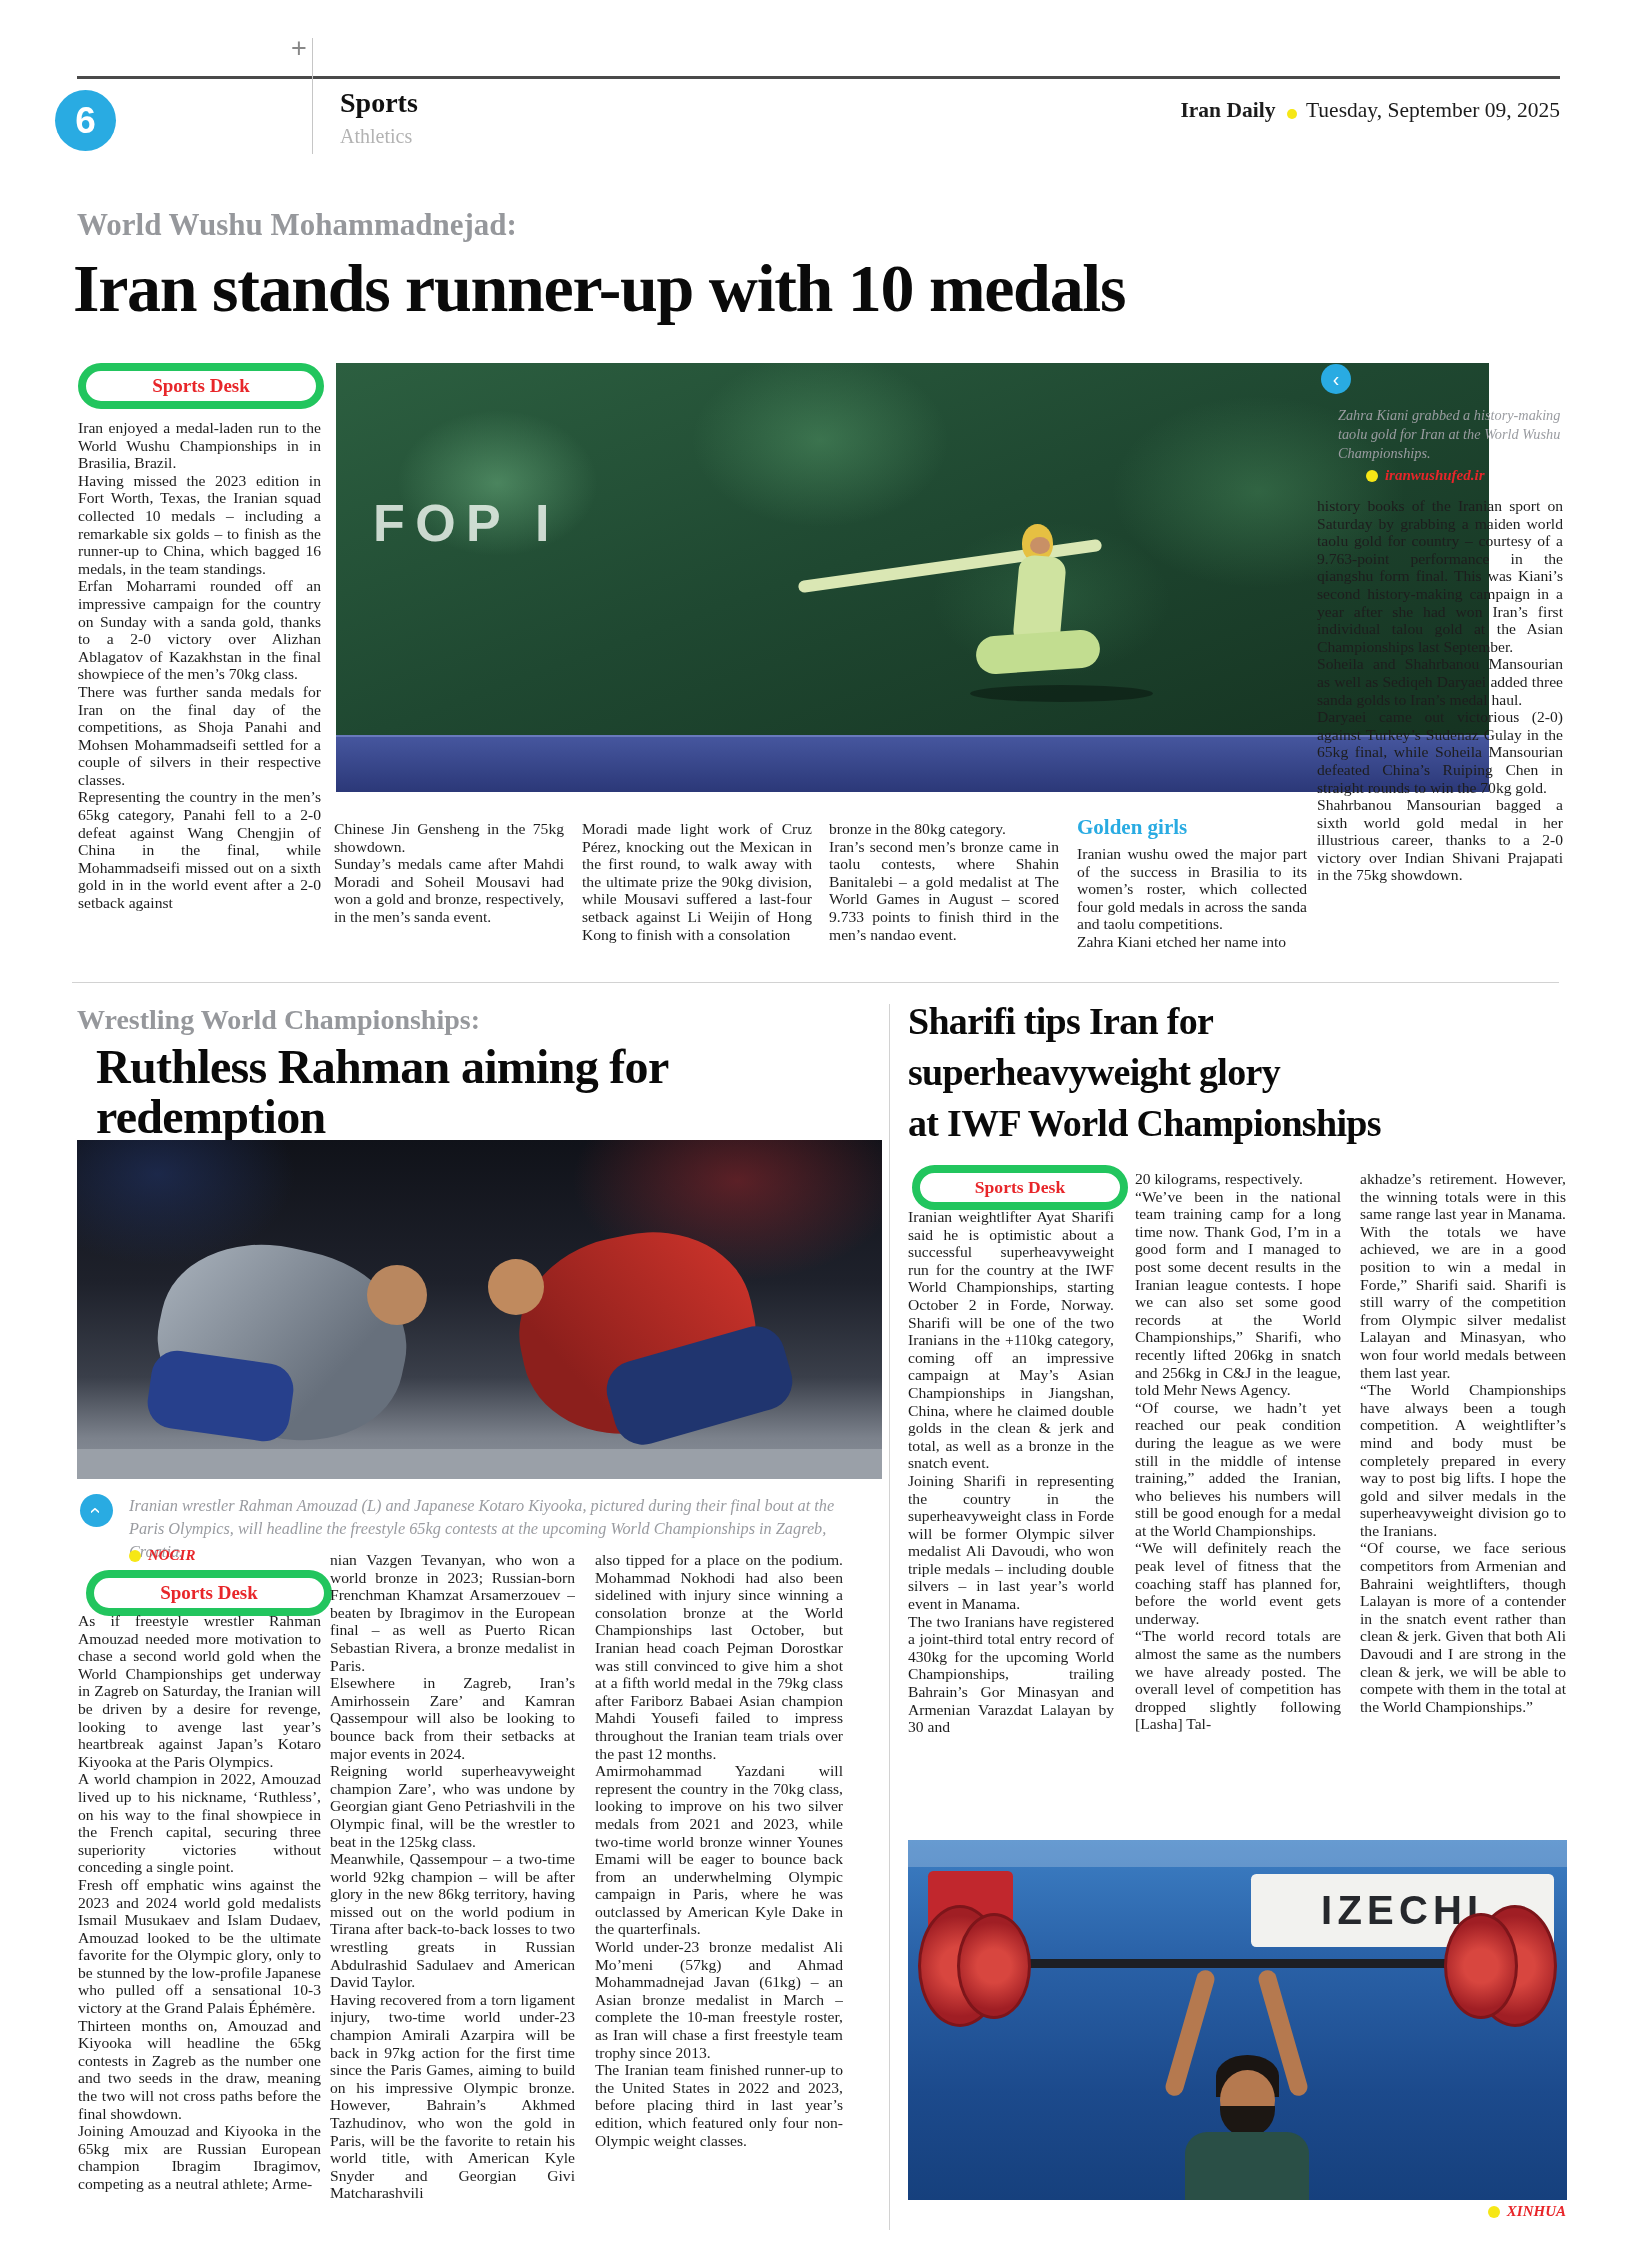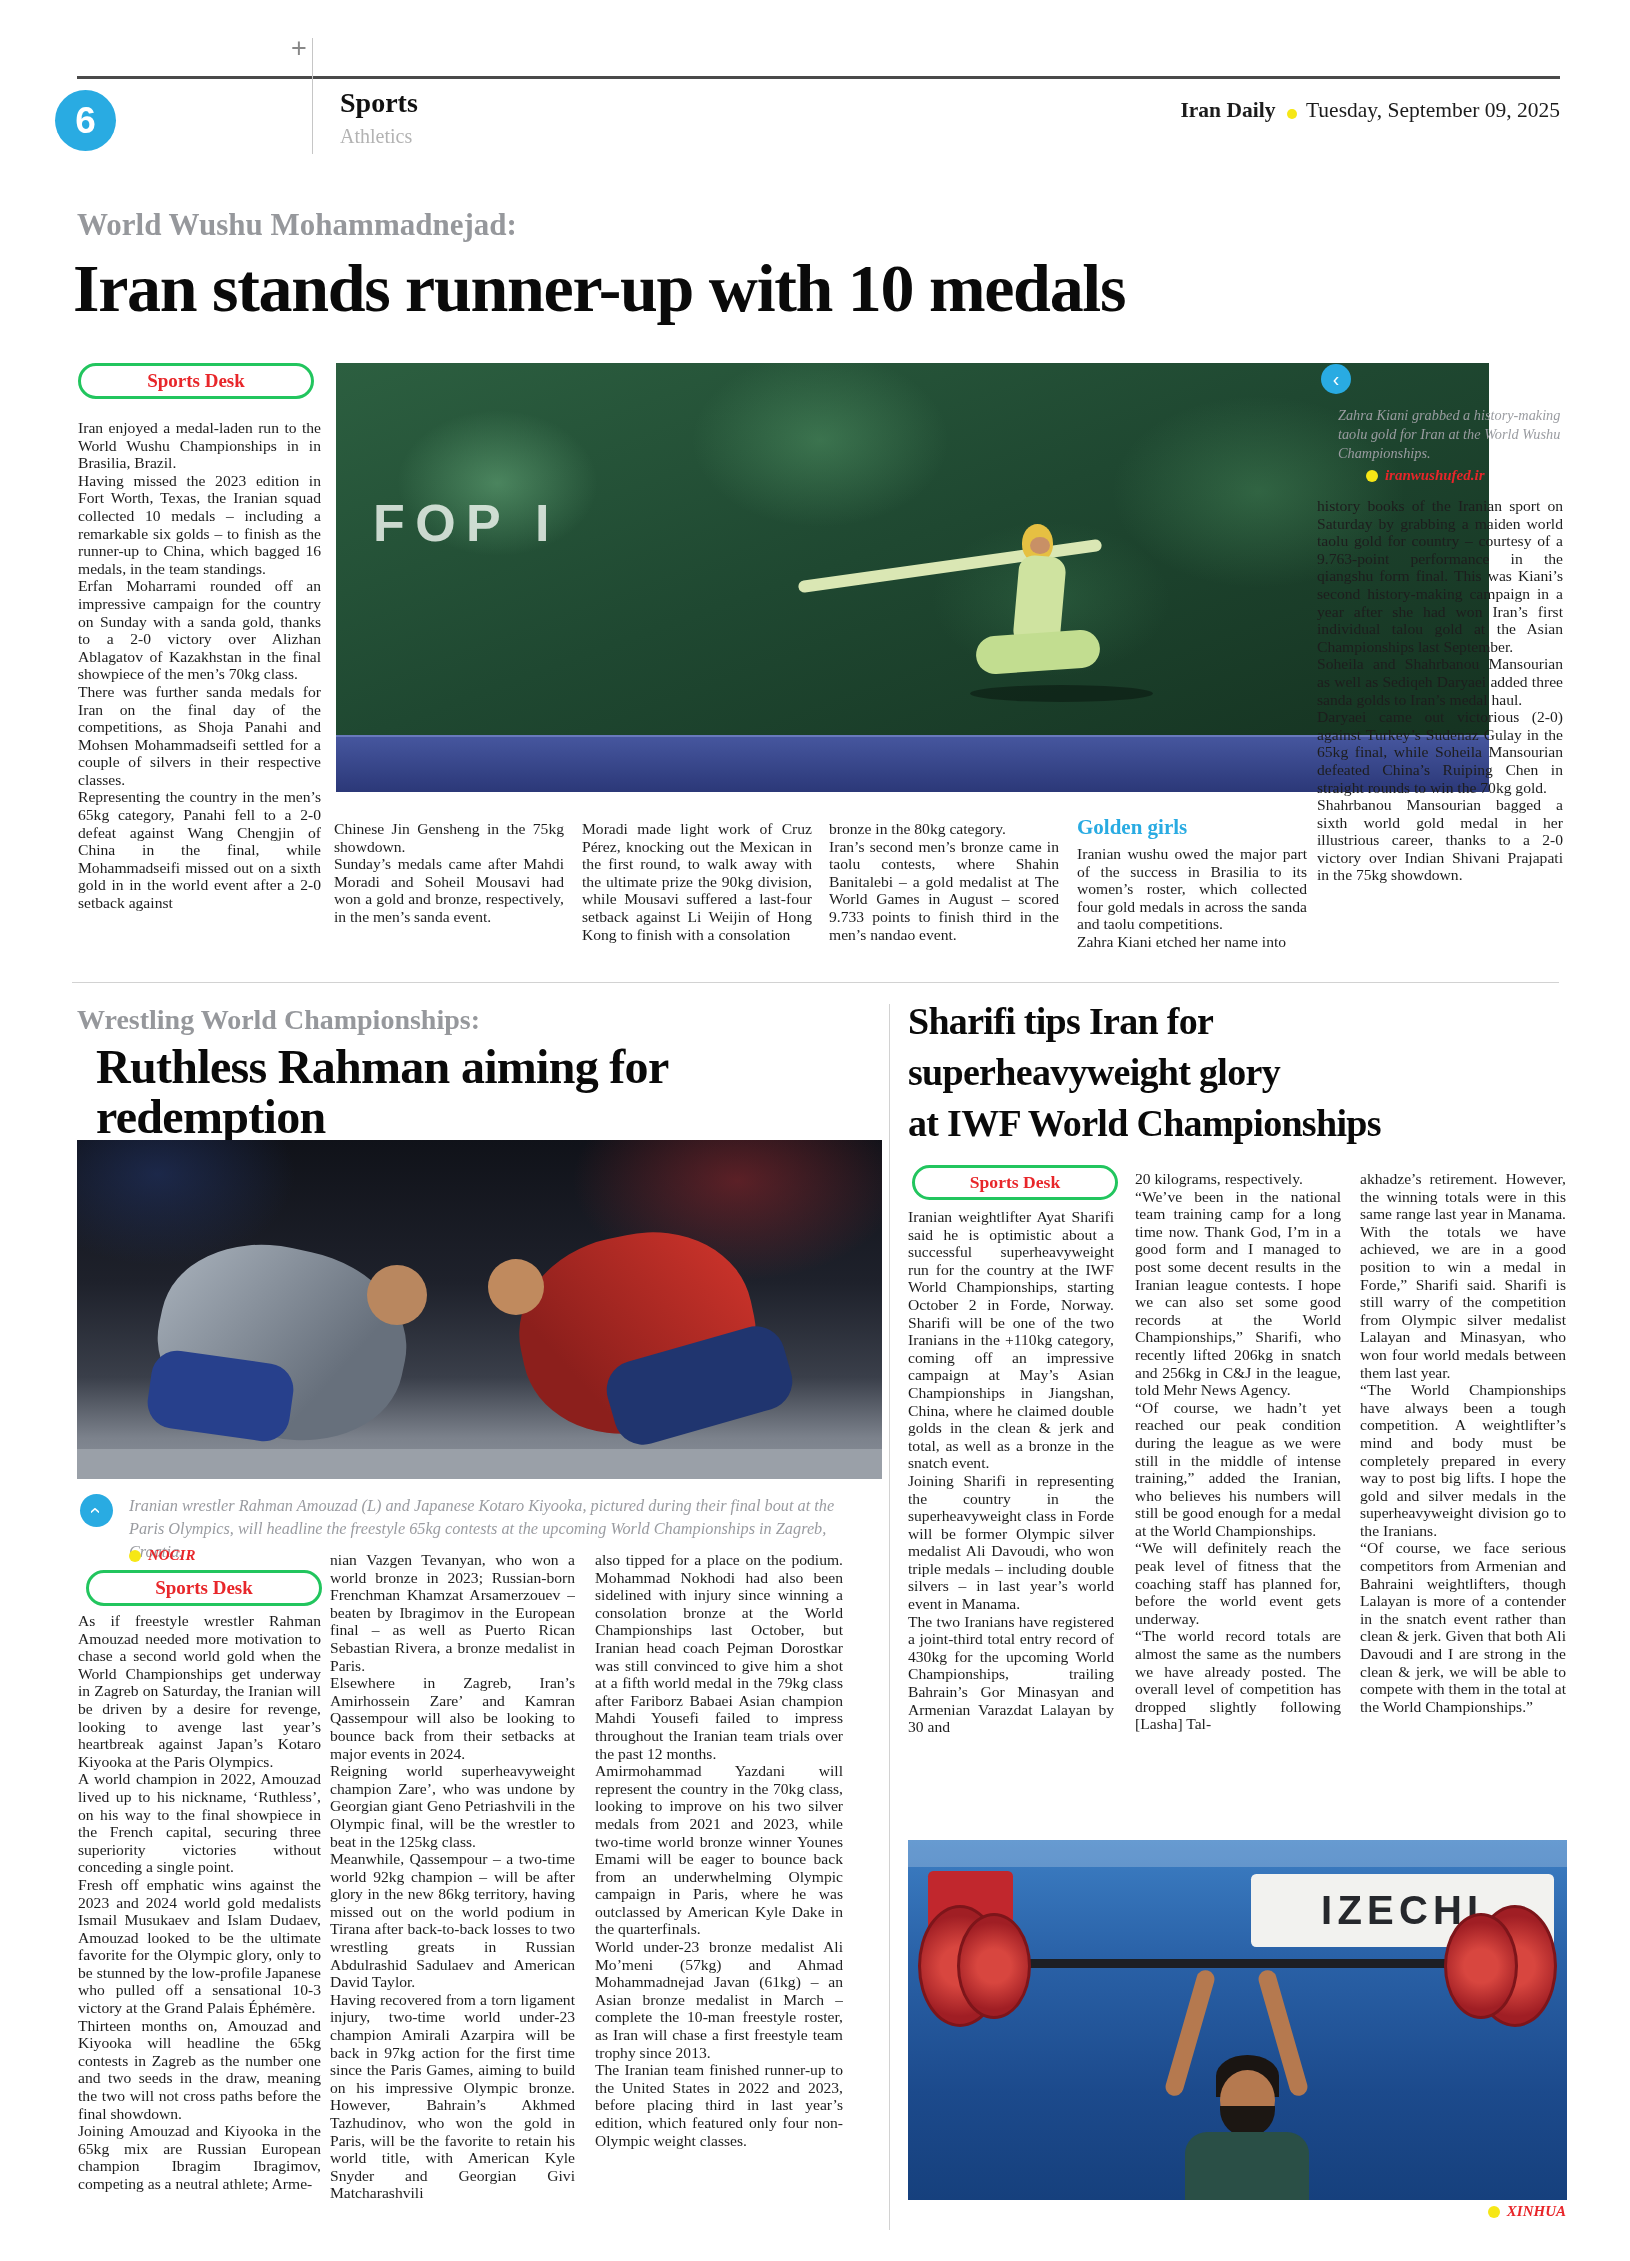--- a/index.html
+++ b/index.html
@@ -4,21 +4,21 @@
 <style>
   html,body{margin:0;padding:0;}
   body{width:1630px;height:2261px;position:relative;background:#ffffff;
        font-family:"Liberation Serif",serif;color:#1c1c1c;overflow:hidden;}
   .abs{position:absolute;}
   .sans{font-family:"Liberation Sans",sans-serif;}
   .body-text{font-size:15.6px;line-height:17.6px;text-align:justify;
              white-space:pre-line;color:#1d1d1d;overflow:hidden;}
   .kicker{font-weight:bold;color:#96989c;}
   .headline{font-weight:bold;color:#0a0a0a;letter-spacing:-0.7px;white-space:pre-line;}
-  .pill{border:3px solid #22c55e;border-radius:26px;background:#fff;
+  .pill{border:8px solid #22c55e;border-radius:26px;background:#fff;
         display:flex;align-items:center;justify-content:center;}
   .pill span{color:#e8262a;font-weight:bold;font-size:19px;}
   .cap{font-style:italic;color:#9a9ca1;white-space:pre-line;}
   .credit{font-style:italic;font-weight:bold;color:#e8262a;font-size:15px;}
   .dot{width:12.4px;height:12.4px;border-radius:50%;background:#f6e716;
        display:inline-block;vertical-align:-2px;margin-right:6.5px;}
   .circle{background:#29abe2;border-radius:50%;color:#fff;
           display:flex;align-items:center;justify-content:center;
           font-family:"Liberation Sans",sans-serif;}
   .rule{background:#d2d2d2;}

